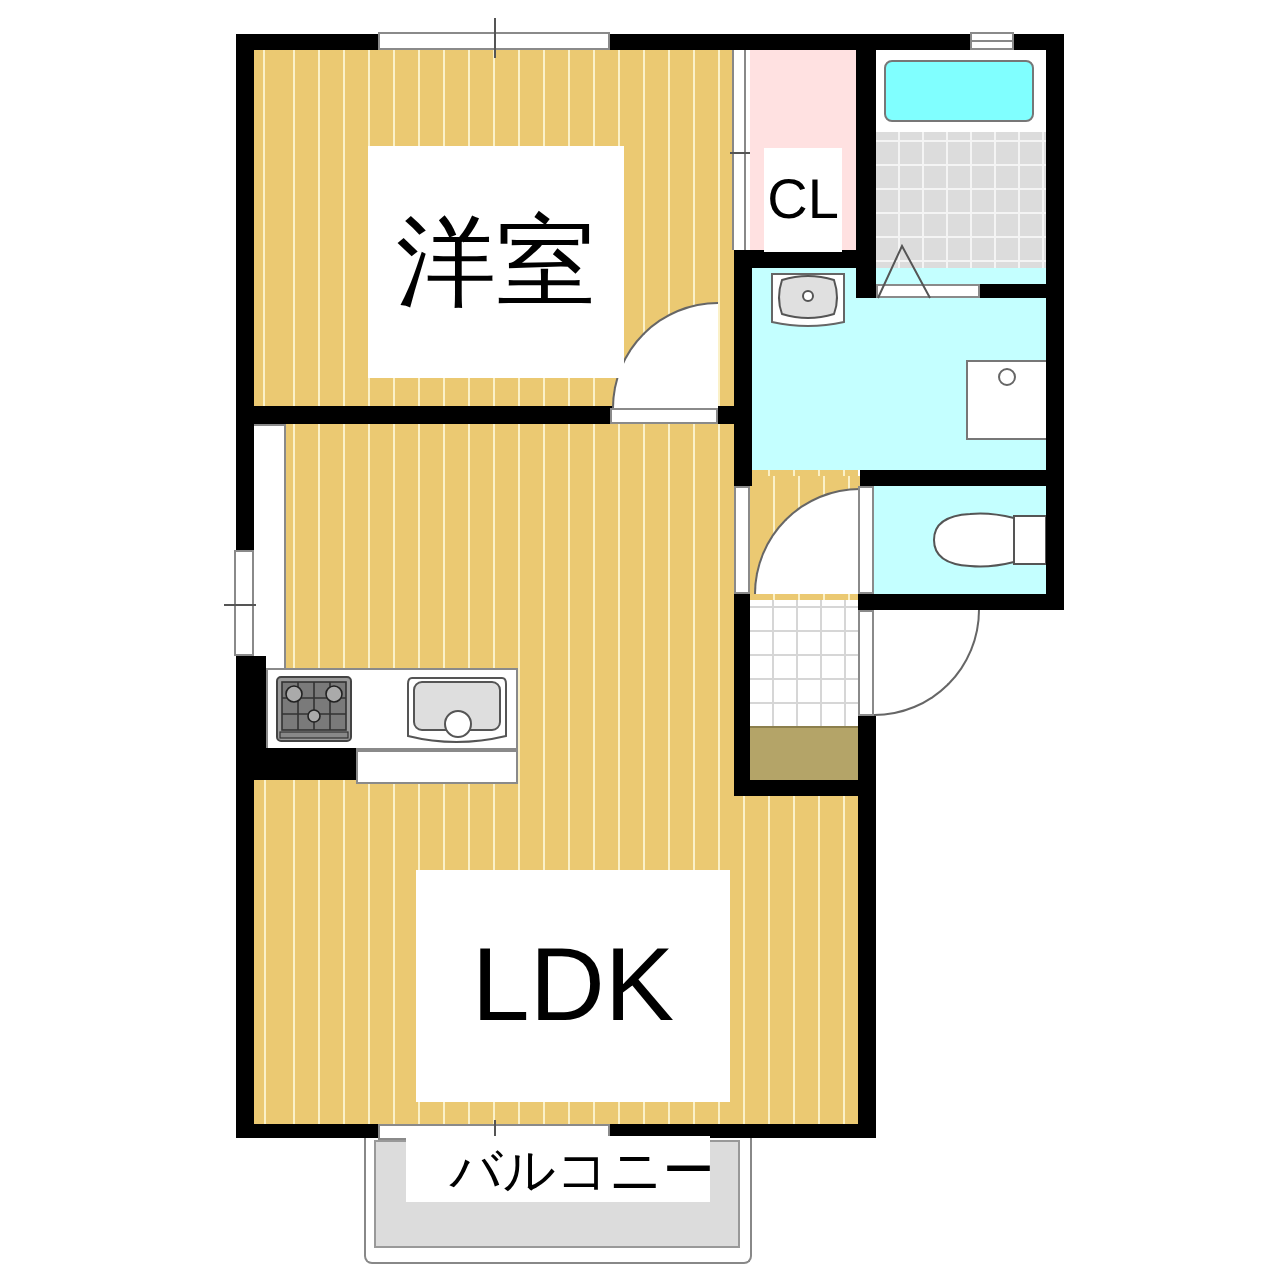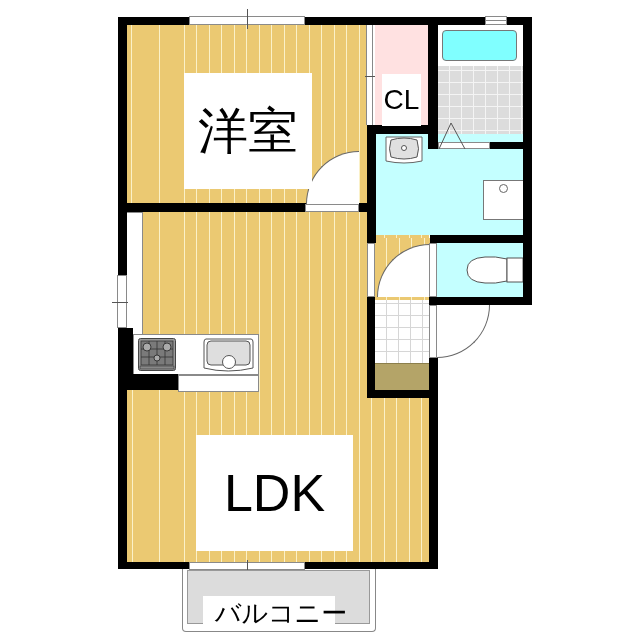--- a/index.html
+++ b/index.html
@@ -121,22 +121,22 @@
   <div class="abs tick" style="left:112px;top:302px;width:16px;height:1px;"></div>
   <div class="abs frame" style="left:189px;top:562px;width:116px;height:8px;"></div>
   <div class="abs tick" style="left:247px;top:560px;width:1px;height:15px;"></div>
 
   <div class="abs" style="left:182px;top:569px;width:194px;height:63px;border:1px solid #888;border-top:none;border-radius:0 0 4px 4px;"></div>
   <div class="abs" style="left:187px;top:570px;width:183px;height:54px;background:var(--balcony);border:1px solid #999;"></div>
 
   <div class="abs label-box" style="left:184px;top:57px;width:128px;height:116px;font-size:50px;line-height:56px;">
     <span>洋室</span>
   </div>
-  <div class="abs label-box" style="left:196px;top:419px;width:157px;height:116px;font-size:52px;line-height:56px;">
+  <div class="abs label-box" style="left:208px;top:419px;width:157px;height:116px;font-size:52px;line-height:56px;">
     <span>LDK</span>
   </div>
   <div class="abs label-box" style="left:382px;top:58px;width:39px;height:52px;font-size:28px;line-height:30px;">
     <span>CL</span>
   </div>
-  <div class="abs label-box" style="left:203px;top:580px;width:132px;height:33px;font-size:26px;line-height:30px;padding-left:24px;">
+  <div class="abs label-box" style="left:203px;top:552px;width:152px;height:33px;font-size:26px;line-height:30px;padding-left:24px;">
     <span>バルコニー</span>
   </div>
 </div>
 
 </body></html>

